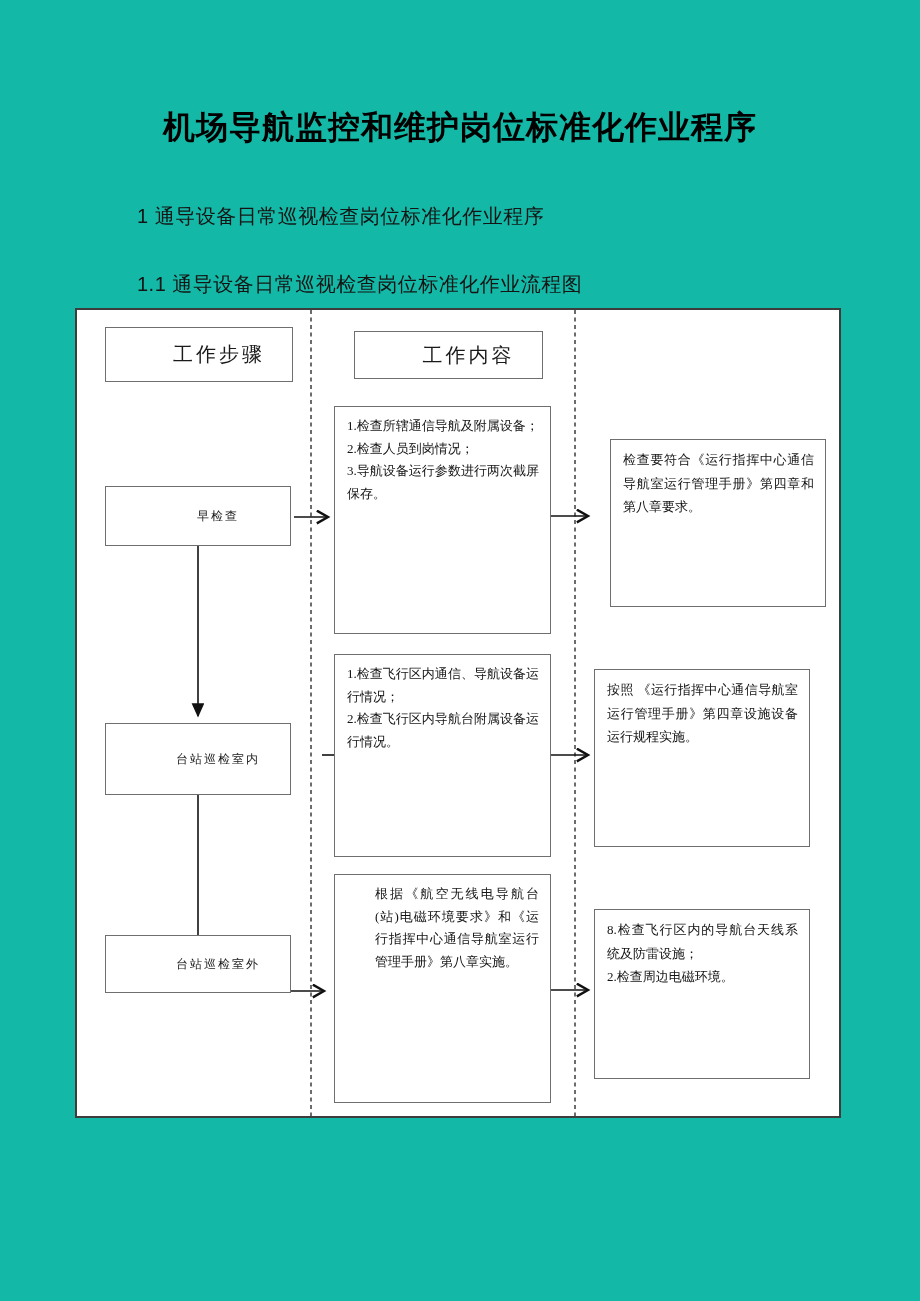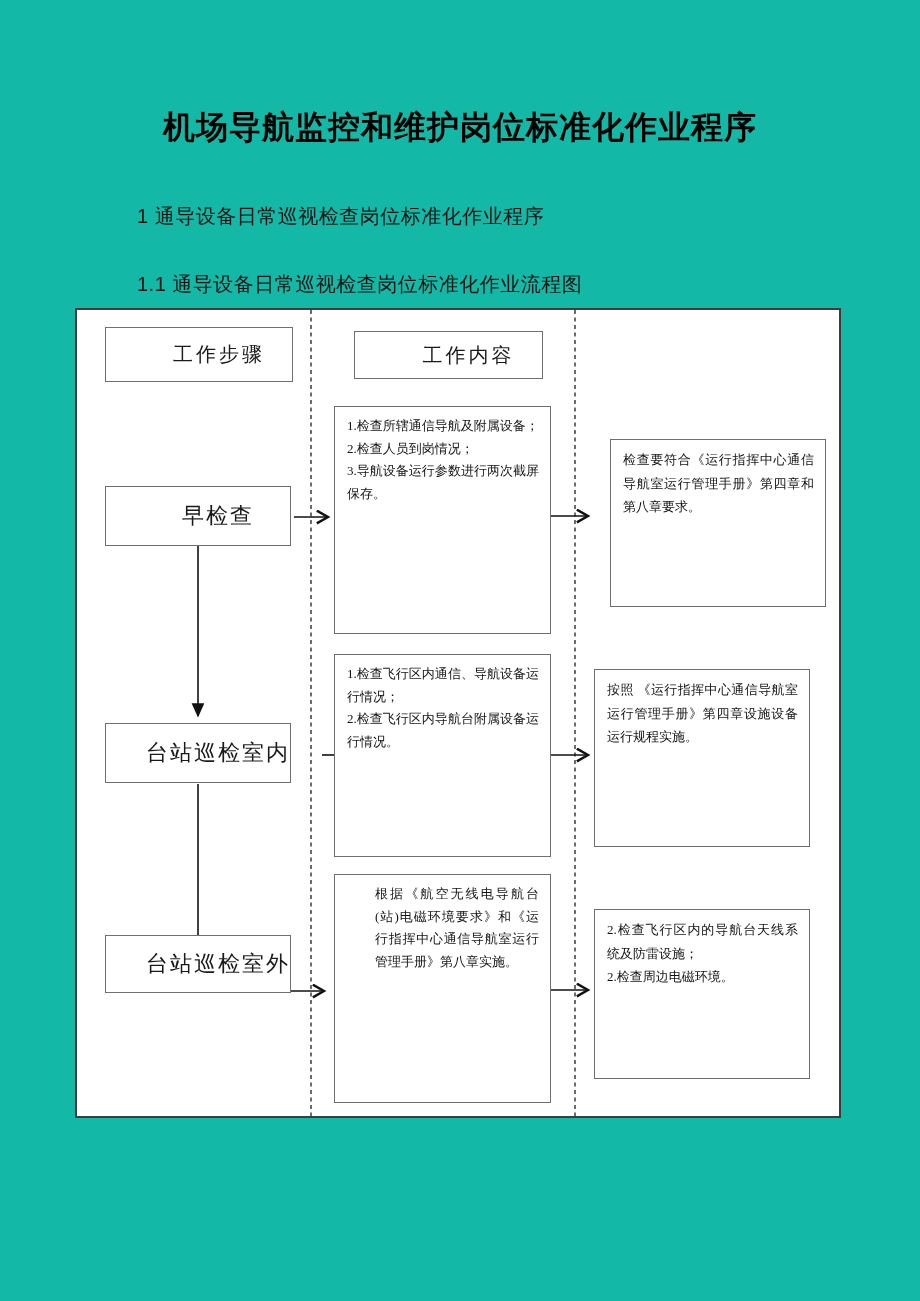--- a/index.html
+++ b/index.html
@@ -65,21 +65,21 @@
     align-items: center;
     justify-content: center;
     font-size: 20px;
     letter-spacing: 3px;
     color: #1a1a1a;
   }
   .step {
     display: flex;
     align-items: center;
     justify-content: center;
-    font-size: 22px;
+    font-size: 12px;
     letter-spacing: 2px;
     color: #1a1a1a;
   }
   .txtbox { padding: 8px 11px 0 12px; }
   .txtbox p {
     margin: 0;
     font-size: 13px;
     color: #141414;
     text-align: justify;
     text-justify: inter-ideograph;
@@ -121,21 +121,21 @@
       <line x1="474" y1="680" x2="511" y2="680" stroke="#111111" stroke-width="1.6" marker-end="url(#openhead)"></line>
 
       <line x1="121" y1="236" x2="121" y2="406" stroke="#111111" stroke-width="1.6" marker-end="url(#solidhead)"></line>
       <line x1="121" y1="474" x2="121" y2="643" stroke="#111111" stroke-width="1.6" marker-end="url(#solidhead)"></line>
     </svg>
 
     <div class="box hdr" style="left:28px; top:17px; width:188px; height:55px;">工作步骤</div>
     <div class="box hdr" style="left:277px; top:21px; width:189px; height:48px;">工作内容</div>
 
     <div class="box step" style="left:28px; top:176px; width:186px; height:60px;">早检查</div>
-    <div class="box step" style="left:28px; top:413px; width:186px; height:60px;">台站巡检室内</div>
+    <div class="box step" style="left:28px; top:413px; width:186px; height:72px;">台站巡检室内</div>
     <div class="box step" style="left:28px; top:625px; width:186px; height:58px;">台站巡检室外</div>
 
     <div class="box txtbox mid" style="left:257px; top:96px; width:217px; height:228px;">
       <p>1.检查所辖通信导航及附属设备；</p>
       <p>2.检查人员到岗情况；</p>
       <p>3.导航设备运行参数进行两次截屏保存。</p>
     </div>
     <div class="box txtbox mid" style="left:257px; top:344px; width:217px; height:203px;">
       <p>1.检查飞行区内通信、导航设备运行情况；</p>
       <p>2.检查飞行区内导航台附属设备运行情况。</p>
@@ -144,18 +144,18 @@
       <p>根据《航空无线电导航台(站)电磁环境要求》和《运行指挥中心通信导航室运行管理手册》第八章实施。</p>
     </div>
 
     <div class="box txtbox std" style="left:517px; top:129px; width:216px; height:168px;margin-left:16px;">
       <p>检查要符合《运行指挥中心通信导航室运行管理手册》第四章和第八章要求。</p>
     </div>
     <div class="box txtbox std" style="left:517px; top:359px; width:216px; height:178px;">
       <p>按照 《运行指挥中心通信导航室运行管理手册》第四章设施设备运行规程实施。</p>
     </div>
     <div class="box txtbox std" style="left:517px; top:599px; width:216px; height:170px;">
-      <p>2.检查飞行区内的导航台天线系统及防雷设施；</p>
+      <p>8.检查飞行区内的导航台天线系统及防雷设施；</p>
       <p>2.检查周边电磁环境。</p>
     </div>
 
   </div>
 </div>
 
 </body></html>

